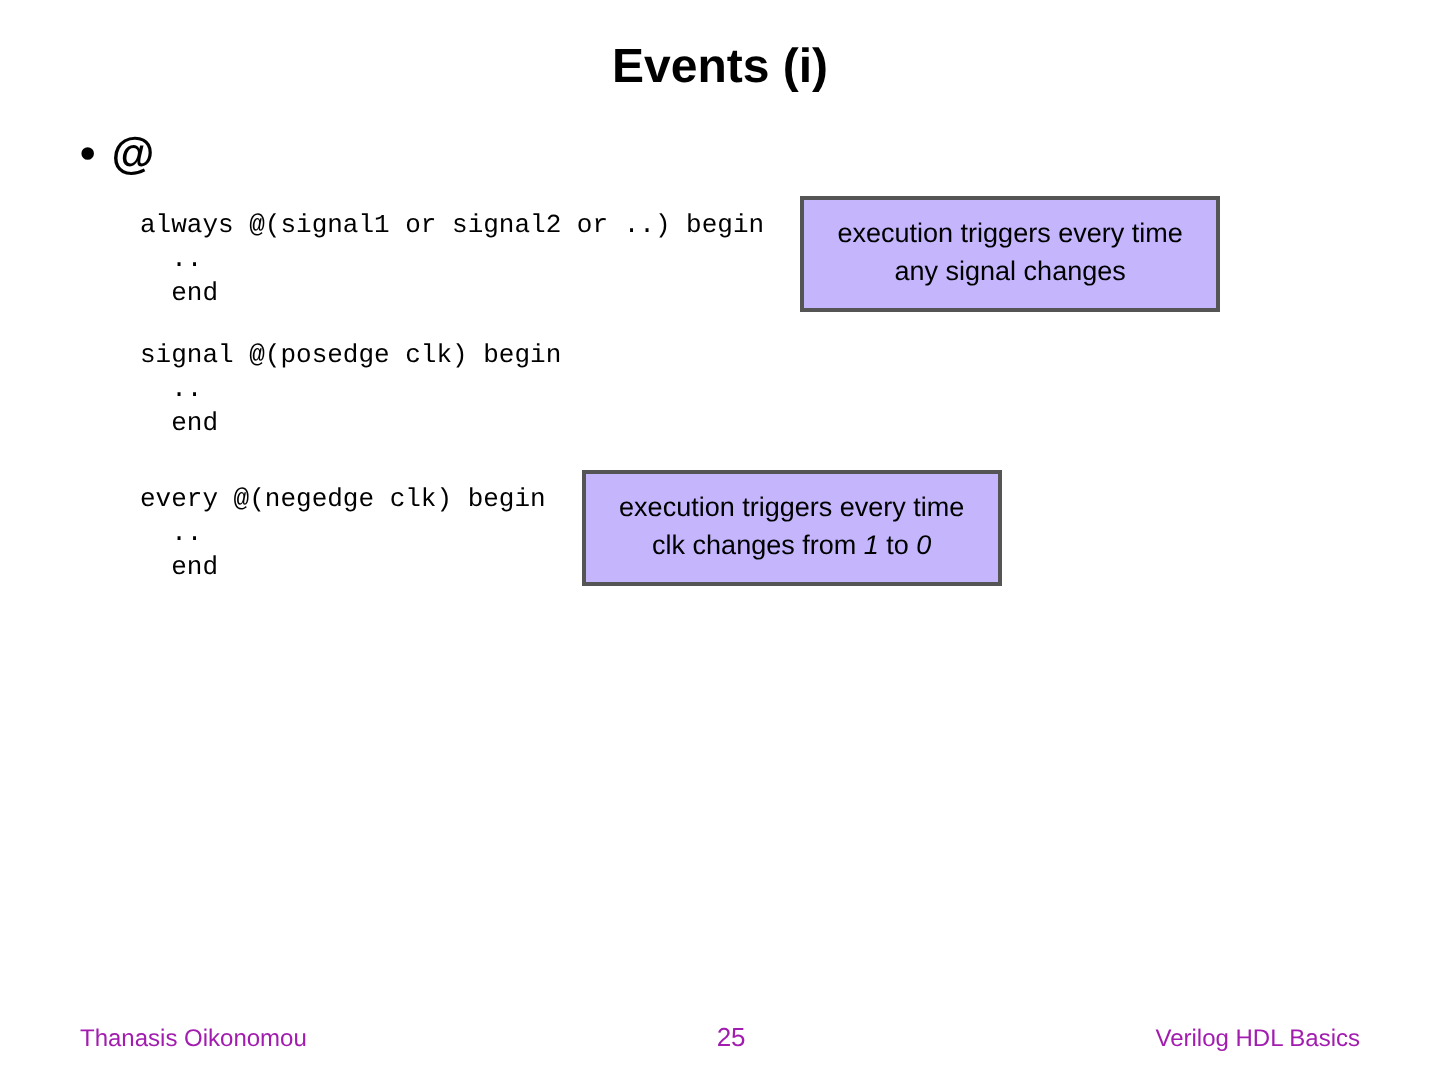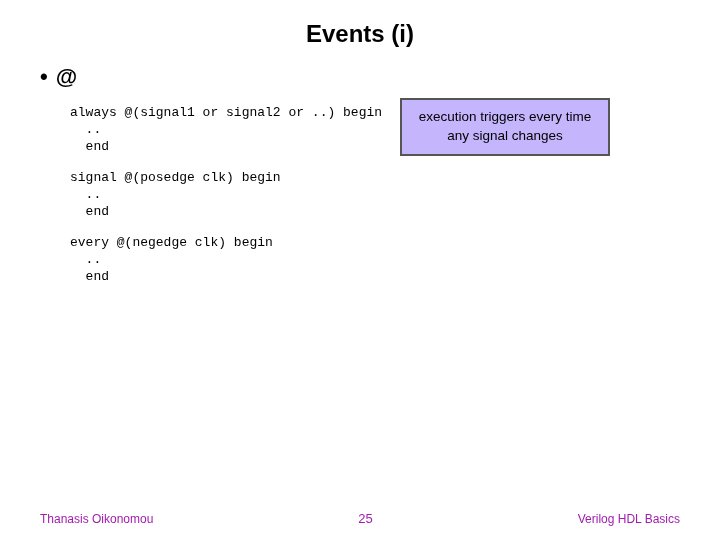--- a/index.html
+++ b/index.html
@@ -137,20 +137,23 @@
         <div class="code-line">  end</div>
       </div>
     </div>
 
     <div class="block">
       <div class="code-block">
         <div class="code-line">every @(negedge clk) begin</div>
         <div class="code-line">  ..</div>
         <div class="code-line">  end</div>
       </div>
+      <div class="annotation-box">
+        <span>execution triggers every time clk changes from <em>1</em> to <em>0</em></span>
+      </div>
     </div>
 
   </div>
 
   <div class="footer">
     <span>Thanasis Oikonomou</span>
     <span class="footer-center">25</span>
     <span>Verilog HDL Basics</span>
   </div>
 

